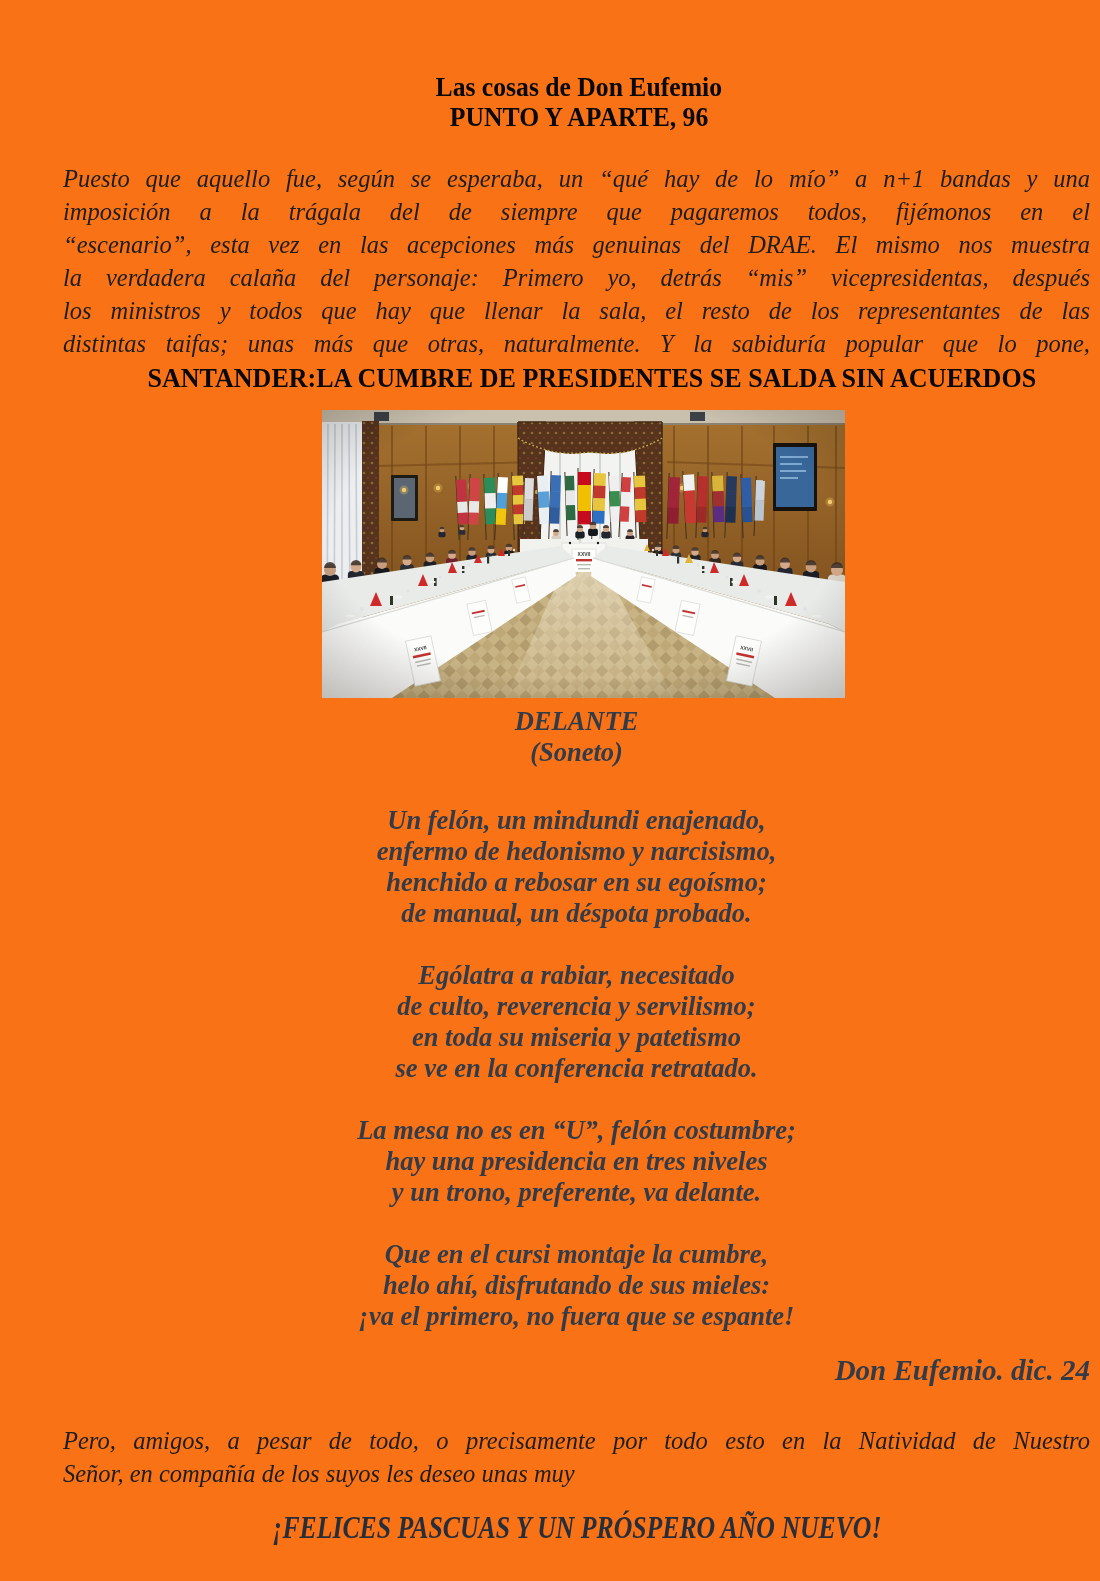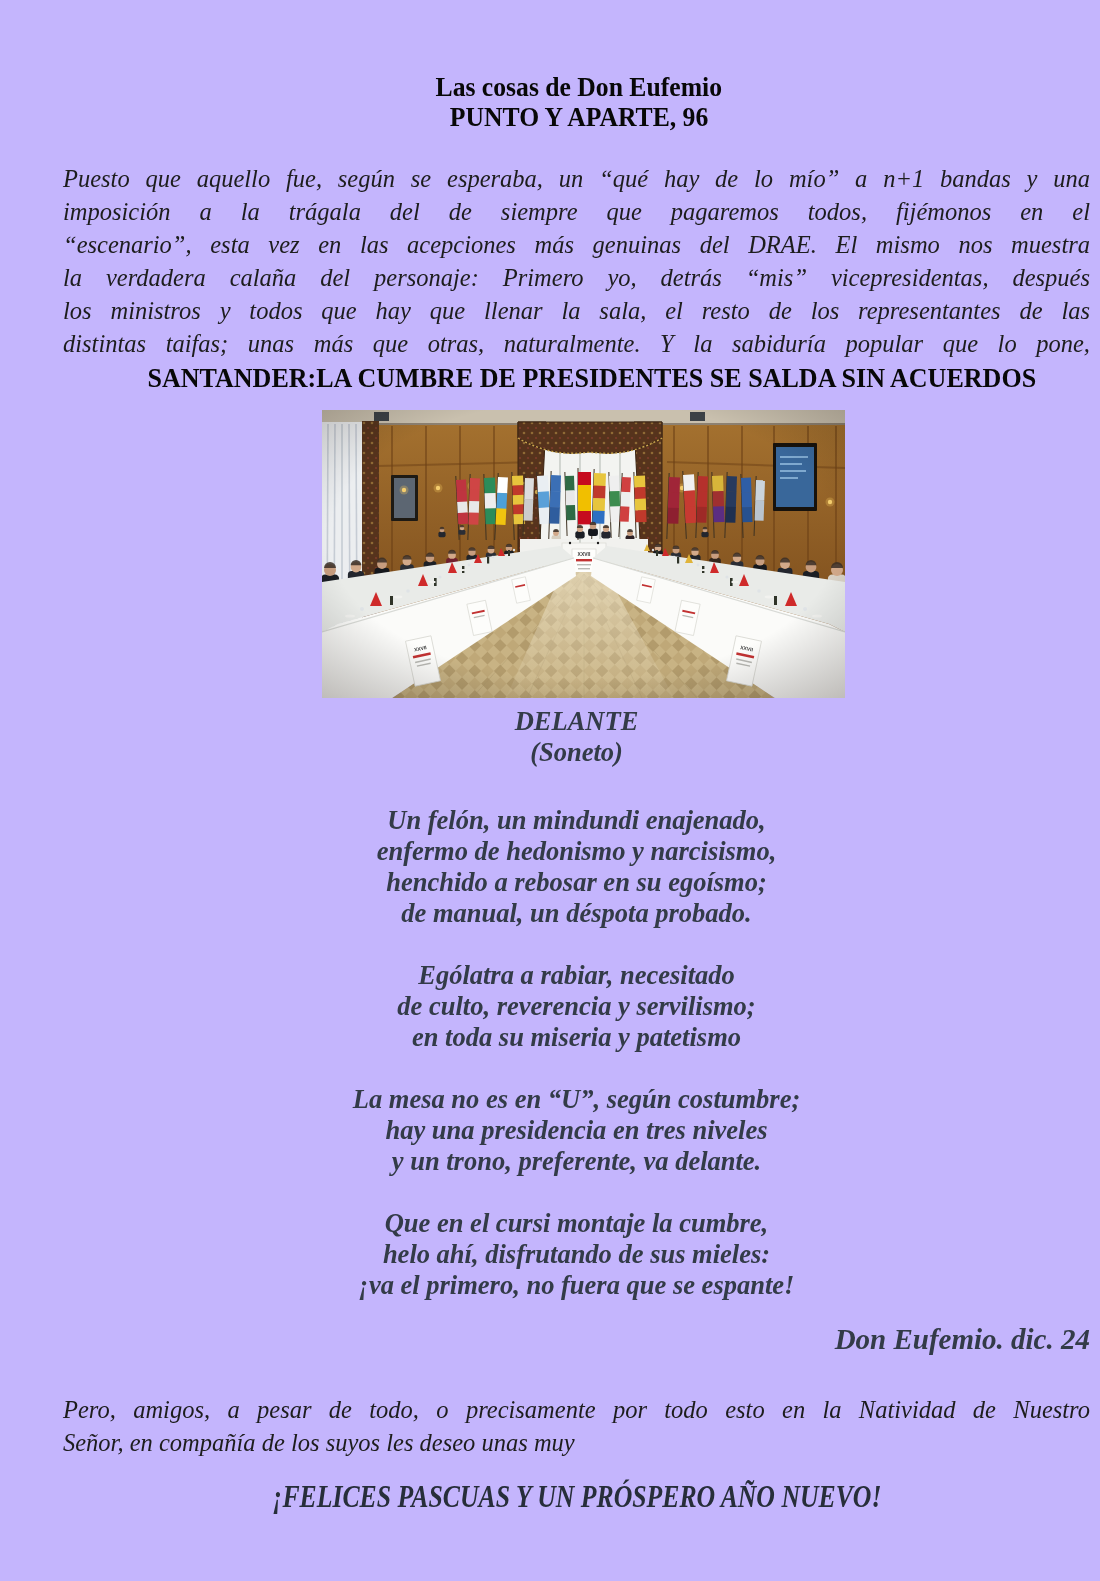--- a/index.html
+++ b/index.html
@@ -1,17 +1,17 @@
 <!DOCTYPE html>
 <html><head>
 <meta charset="utf-8">
 <style>
   html,body{margin:0;padding:0;background:#ffffff;}
   .page{
-    position:relative;width:1100px;height:1581px;background:#c4b5fd;overflow:hidden;
+    position:relative;width:1100px;height:1581px;background:#f97316;overflow:hidden;
     font-family:"Liberation Serif", serif;color:#1d1d1d;
   }
   .titles{padding-top:72px;padding-left:58px;text-align:center;font-weight:bold;color:#080808;
     font-size:27px;line-height:30px;}
   .titles .tline{display:block;}
   .titles .tline span{display:inline-block;transform:scaleX(0.95);}
   .intro,.closing{margin:30px 10px 0 63px;font-style:italic;font-size:24.5px;line-height:33px;color:#1d1d1d;}
   .closing{margin-top:38px;}
   .jline{text-align:justify;text-align-last:justify;}
   .lline{text-align:left;}
@@ -583,23 +583,24 @@
     <div class="stanza" style="margin-top:37px;">
       <div>Un felón, un mindundi enajenado,</div>
       <div>enfermo de hedonismo y narcisismo,</div>
       <div>henchido a rebosar en su egoísmo;</div>
       <div>de manual, un déspota probado.</div>
     </div>
     <div class="stanza">
       <div>Ególatra a rabiar, necesitado</div>
       <div>de culto, reverencia y servilismo;</div>
       <div>en toda su miseria y patetismo</div>
+      <div>se ve en la conferencia retratado.</div>
     </div>
     <div class="stanza">
-      <div>La mesa no es en “U”, según costumbre;</div>
+      <div>La mesa no es en “U”, felón costumbre;</div>
       <div>hay una presidencia en tres niveles</div>
       <div>y un trono, preferente, va delante.</div>
     </div>
     <div class="stanza">
       <div>Que en el cursi montaje la cumbre,</div>
       <div>helo ahí, disfrutando de sus mieles:</div>
       <div>¡va el primero, no fuera que se espante!</div>
     </div>
   </div>
 

